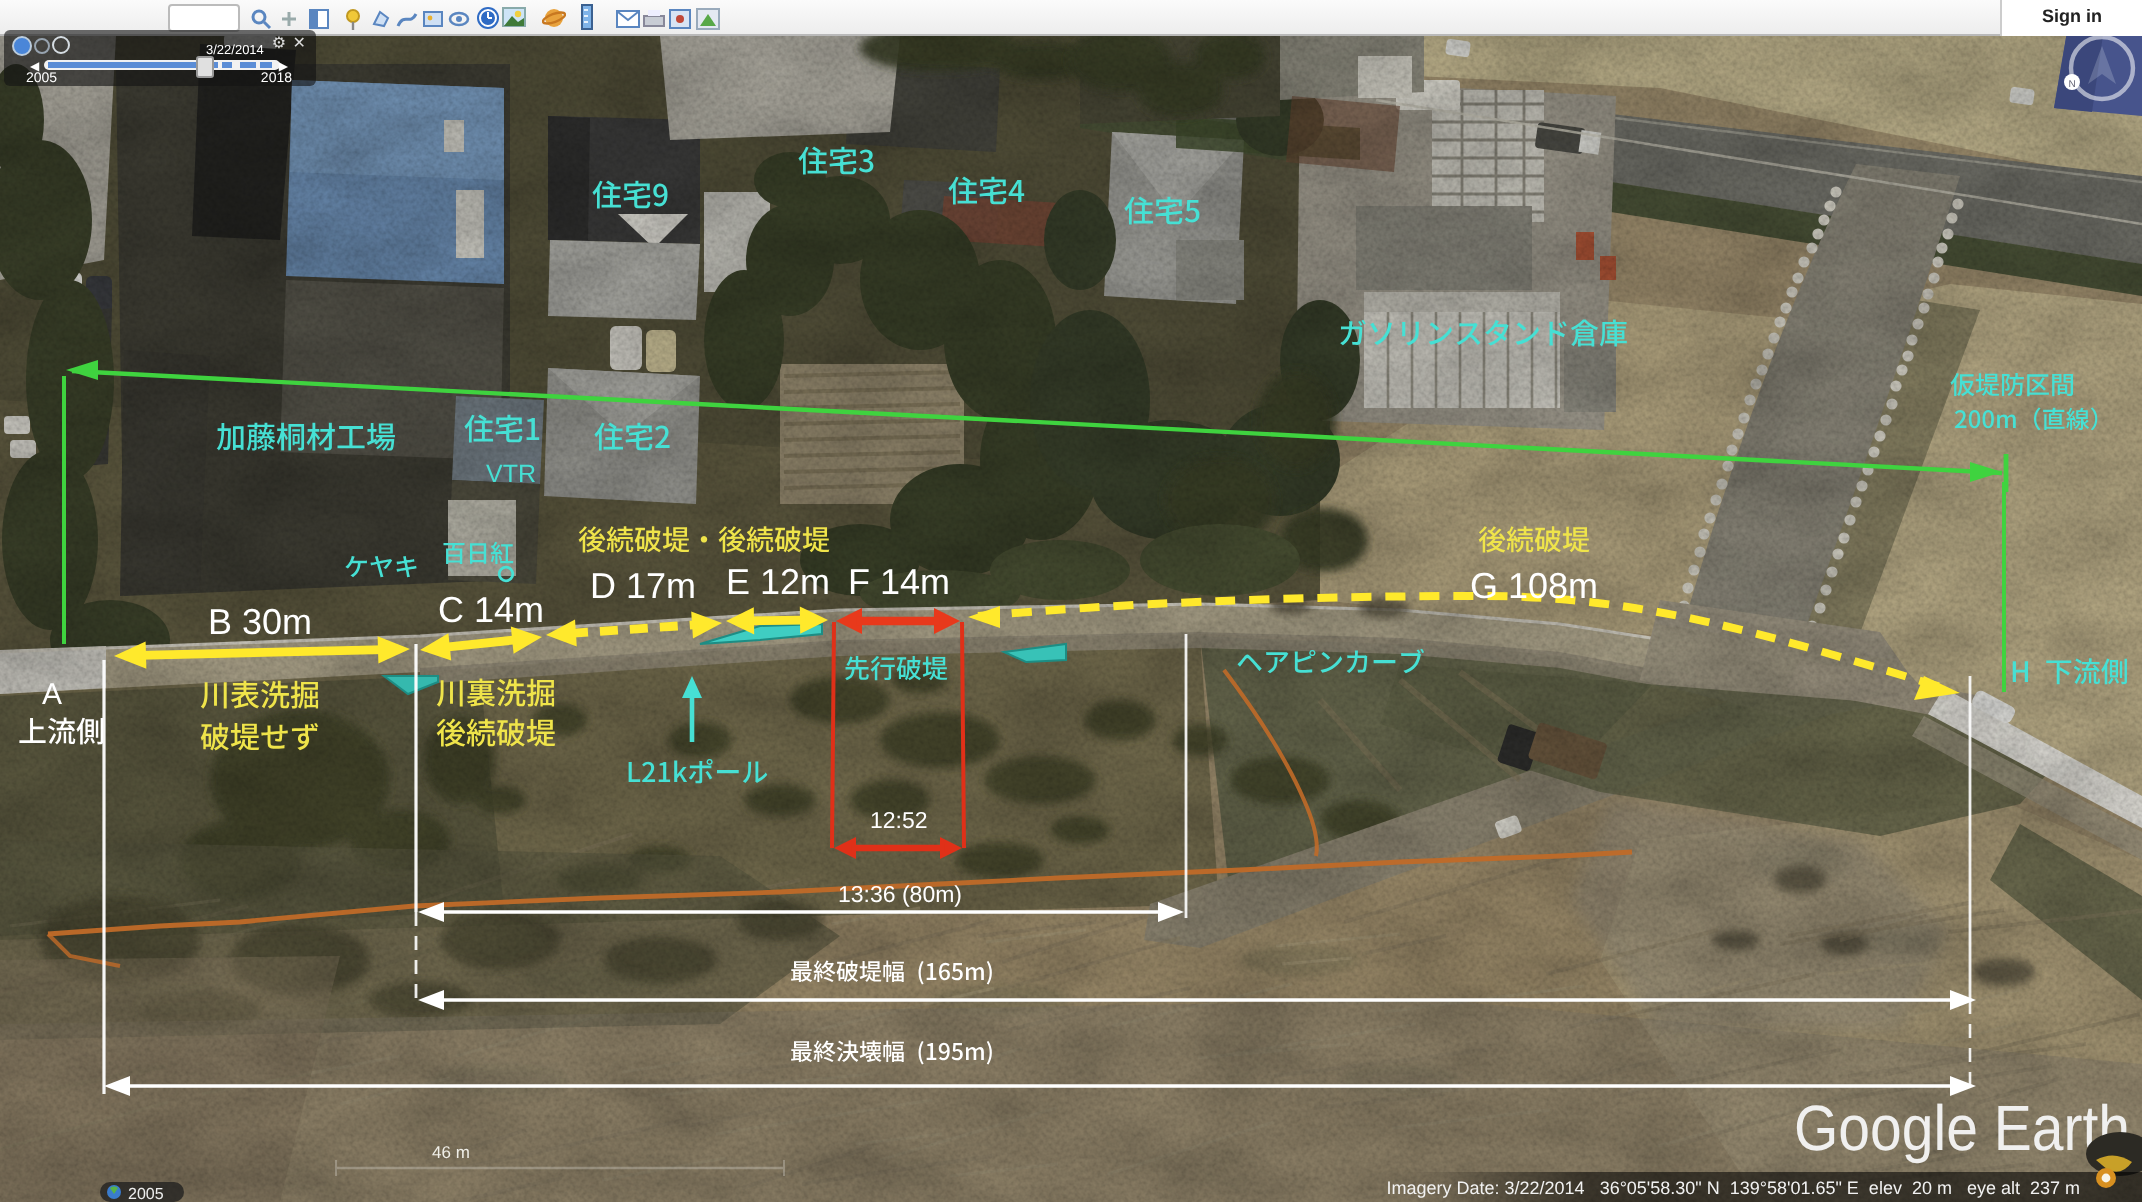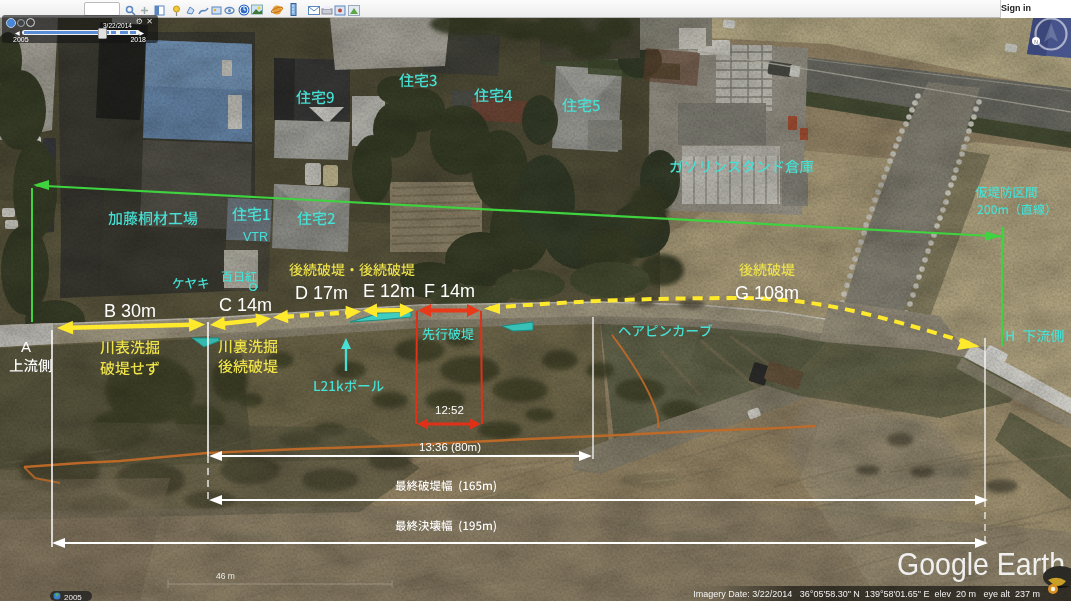--- a/index.html
+++ b/index.html
@@ -1,17 +1,17 @@
 <!DOCTYPE html>
 <html><head><meta charset="utf-8"><style>
 html,body{margin:0;padding:0;background:#000;}
 #stage{position:relative;width:1071px;height:601px;overflow:hidden;font-family:"Liberation Sans",sans-serif;background:#94886d;}
 #toolbar{position:absolute;left:0;top:0;width:1071px;height:18px;background:linear-gradient(#fbfbfb,#ededed);border-bottom:1px solid #b9b9b9;box-sizing:border-box;}
 .tbi{position:absolute;top:2px;width:13px;height:13px;}
-#signin{position:absolute;right:0;top:0;width:70px;height:18px;background:#fff;border-left:1px solid #ccc;font-size:9px;font-weight:bold;color:#222;text-align:left;line-height:17px;}
+#signin{position:absolute;right:0;top:0;width:70px;height:18px;background:#fff;border-left:1px solid #ccc;font-size:9px;font-weight:bold;color:#222;text-align:center;line-height:17px;}
 #tslider{position:absolute;left:2px;top:15px;width:156px;height:28px;background:rgba(20,20,20,0.62);border-radius:3px;color:#fff;}
 </style></head><body>
 <div id="stage">
 
 <svg width="1071" height="601" style="position:absolute;left:0;top:0">
 <defs>
 <path id="c0" d=""></path>
 <path id="c1" d="M237 199Q167 85 128 -40Q89 -164 89 -313Q89 -461 128 -586Q167 -711 237 -825L309 -793Q245 -685 214 -561Q184 -438 184 -313Q184 -187 214 -64Q245 59 309 167Z"></path>
 <path id="c2" d="M118 199 46 167Q110 59 141 -64Q172 -187 172 -313Q172 -438 141 -561Q110 -685 46 -793L118 -825Q189 -711 228 -586Q267 -461 267 -313Q267 -164 228 -40Q189 85 118 199Z"></path>
 <path id="c3" d="M286 14Q214 14 160 -29Q106 -72 77 -157Q47 -243 47 -371Q47 -499 77 -583Q106 -667 160 -708Q214 -750 286 -750Q358 -750 411 -708Q464 -666 494 -582Q523 -499 523 -371Q523 -243 494 -157Q464 -72 411 -29Q358 14 286 14ZM286 -78Q323 -78 352 -107Q381 -136 397 -201Q413 -265 413 -371Q413 -477 397 -540Q381 -603 352 -631Q323 -659 286 -659Q249 -659 220 -631Q191 -603 174 -540Q158 -477 158 -371Q158 -265 174 -201Q191 -136 220 -107Q249 -78 286 -78Z"></path>

